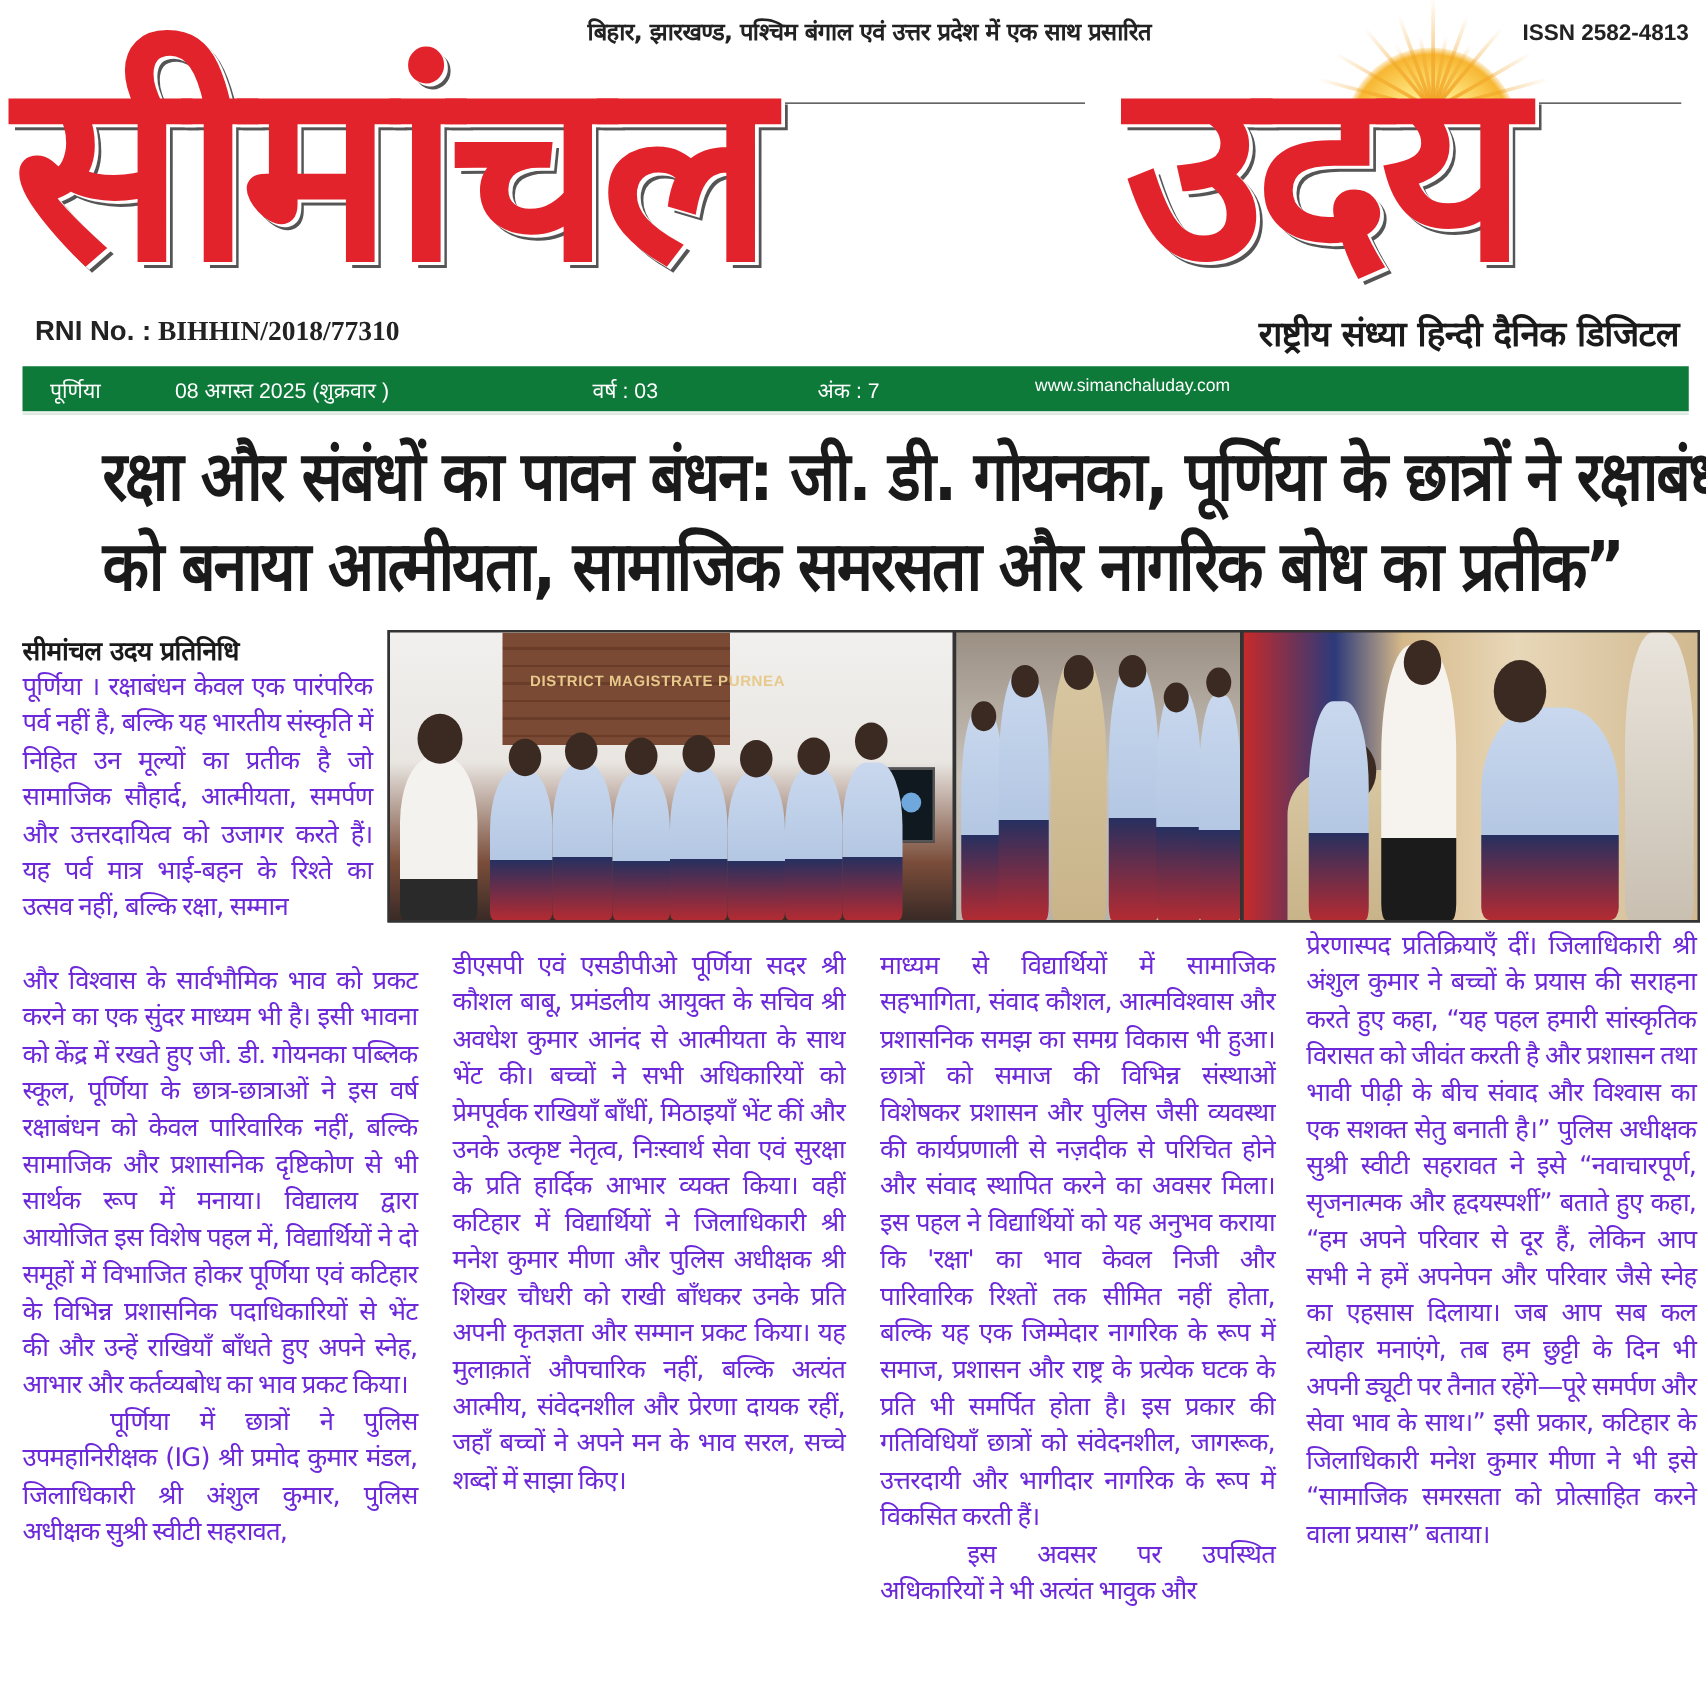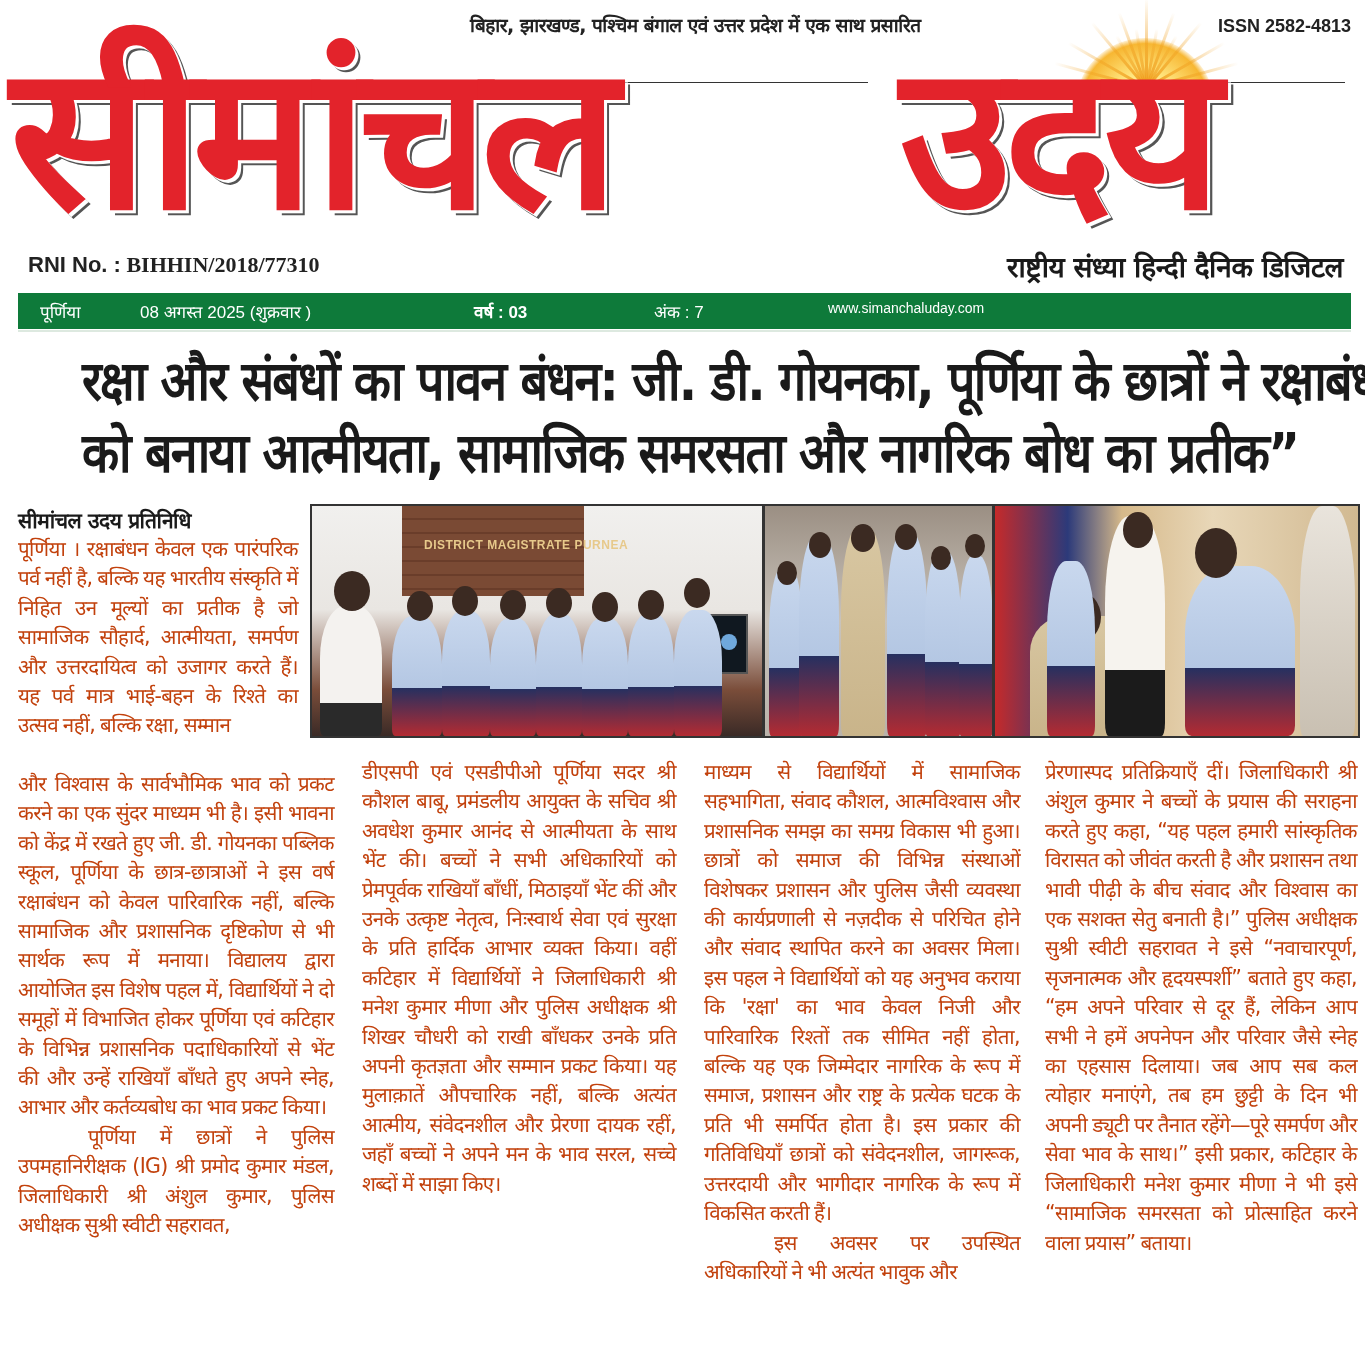--- a/index.html
+++ b/index.html
@@ -29,29 +29,29 @@
   .infobar span { position: absolute; top: 7px; }
   .price { position: absolute; right: 0; top: 0; width: 210px; height: 36px; background: #8b1f1f; color: #fff; font-weight: bold; font-size: 22px; }
   .price span { position: absolute; top: 4px; }
   .infobar-bottom-rule { position: absolute; left: 18px; top: 330px; width: 1333px; height: 2px; background: #dde9e0; }
 
   
   .headline { position: absolute; left: 0; top: 345px; width: 1365px; text-align: center; font-weight: bold; color: #1a1a1a; font-size: 55px; line-height: 72px; letter-spacing: -2px; }
   .headline .line { display: block; white-space: nowrap; transform: scaleX(0.88); transform-origin: center; }
 
   
-  .col { position: absolute; font-size: 20.5px; line-height: 29.4px; text-align: justify; color: #c2410c; font-family: "DejaVu Sans", sans-serif; letter-spacing: -0.6px; word-spacing: -1px; }
+  .col { position: absolute; font-size: 20.5px; line-height: 29.4px; text-align: justify; color: #6d28d9; font-family: "DejaVu Sans", sans-serif; letter-spacing: -0.6px; word-spacing: -1px; }
   .col p { text-indent: 0; }
   .col p.indent { text-indent: 70px; }
   .byline { position: absolute; left: 18px; top: 506px; font-weight: bold; font-size: 21px; color: #1a1a1a; letter-spacing: -0.5px; }
   .col1a { left: 18px; top: 535px; width: 280px; }
   .col1b { left: 18px; top: 770px; width: 316px; }
   .col2 { left: 362px; top: 758px; width: 314px; }
   .col3 { left: 704px; top: 758px; width: 316px; }
-  .col4 { left: 1045px; top: 758px; width: 312px; }
+  .col4 { left: 1045px; top: 742px; width: 312px; }
 
   
   .photos { position: absolute; left: 310px; top: 504px; width: 1050px; height: 234px; border: 2px solid #333; background: #333; display: flex; gap: 3px; }
   .photo { position: relative; height: 100%; overflow: hidden; }
   .photo-1 { width: 452px; background: linear-gradient(180deg, #f1f0ee 0%, #e9e6e2 45%, #7a4d3a 80%, #3a2a26 100%); }
   .photo-2 { width: 228px; background: linear-gradient(180deg, #9b8f83 0%, #c9c3bb 50%, #b9b2aa 100%); }
   .photo-3 { width: 364px; background: linear-gradient(90deg, #c52a2a 0%, #2c3a7a 20%, #d6b98a 35%, #e8d7b8 60%, #d1b991 100%); }
   .wood-wall { position: absolute; left: 90px; top: 0; width: 182px; height: 90px; background: repeating-linear-gradient(180deg, #7a4a34 0 12px, #6a3d2a 12px 14px); }
   .dm-sign { position: absolute; left: 112px; top: 32px; font-family: "Liberation Sans", sans-serif; font-weight: bold; color: #e7c98b; font-size: 12px; letter-spacing: 0.5px; }
   .person { position: absolute; bottom: 0; border-radius: 40% 40% 6% 6%; }
@@ -96,21 +96,21 @@
   <div class="rni">
     <span class="rni-label">RNI No. :</span>
     <span>BIHHIN/2018/77310</span>
   </div>
   <div class="subtitle">राष्ट्रीय संध्या हिन्दी दैनिक डिजिटल</div>
 </header>
 
 <div class="infobar">
   <span style="left:22px;">पूर्णिया</span>
   <span style="left:122px;">08 अगस्त 2025 (शुक्रवार )</span>
-  <span style="left:456px;font-weight:bold;">वर्ष : 03</span>
+  <span style="left:456px;">वर्ष : 03</span>
   <span style="left:636px;">अंक : 7</span>
   <span style="left:810px; font-size:14px;">www.simanchaluday.com</span>
 </div>
 <div class="infobar-bottom-rule"></div>
 
 <h1 class="headline">
   <span class="line">रक्षा और संबंधों का पावन बंधन: जी. डी. गोयनका, पूर्णिया के छात्रों ने रक्षाबंधन</span>
   <span class="line">को बनाया आत्मीयता, सामाजिक समरसता और नागरिक बोध का प्रतीक”</span>
 </h1>
 

